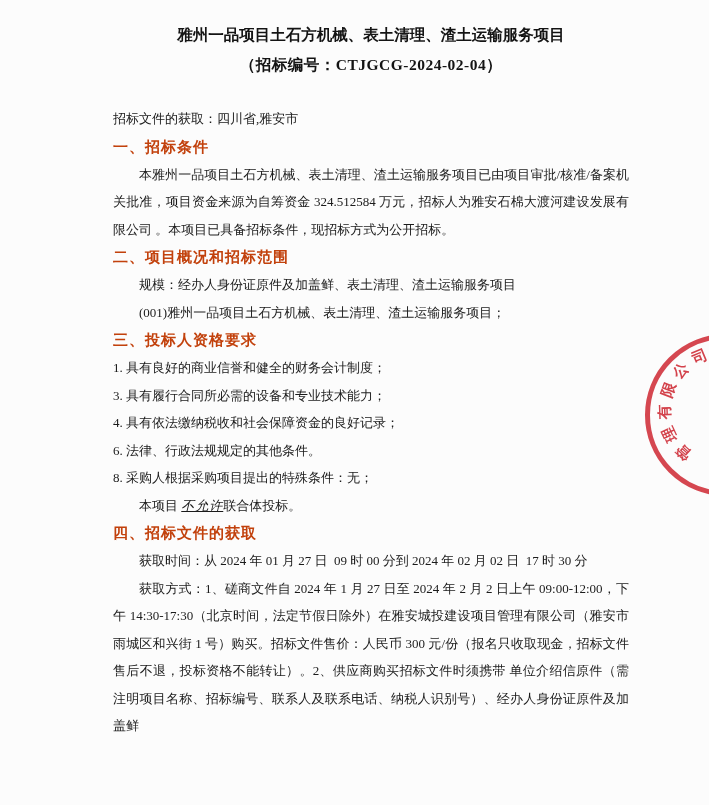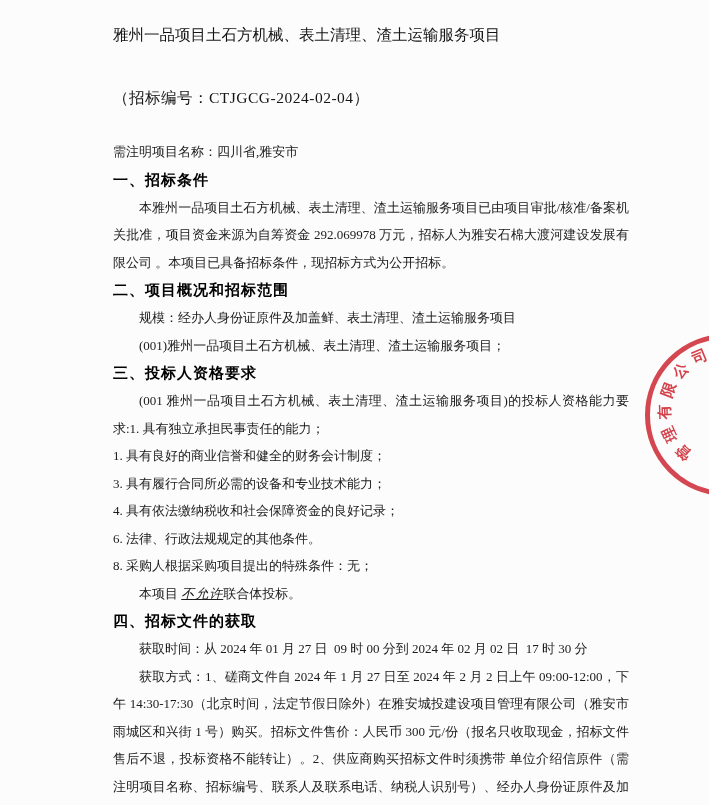--- a/index.html
+++ b/index.html
@@ -12,38 +12,39 @@
     font-family: "Liberation Serif", serif;
     color: #1b1b1b;
   }
   .content {
     position: absolute;
     left: 113px;
     top: 20px;
     width: 516px;
   }
   .doc-title {
-    font-weight: normal;
+    text-align: center;
+    font-weight: bold;
     font-size: 15.5px;
     line-height: 30px;
     color: #141414;
   }
-  .doc-title.sub { margin-bottom: 25px; letter-spacing: 0.5px; margin-top: 33px; }
+  .doc-title.sub { margin-bottom: 25px; letter-spacing: 0.5px; }
   .location {
     font-size: 13px;
     line-height: 27.5px;
     margin: 0;
   }
   h2.sec-heading {
     font-size: 15px;
     line-height: 28px;
     margin: 0;
     font-weight: bold;
     letter-spacing: 1px;
-    color: #000000;
+    color: #c2410c;
     font-family: "Liberation Sans", sans-serif;
   }
   p.body-line {
     font-size: 13px;
     line-height: 27.5px;
     margin: 0;
     text-align: justify;
   }
   p.indent { text-indent: 26px; }
   p.flush { text-indent: 0; }
@@ -73,31 +74,30 @@
 </style>
 </head>
 <body>
 
 <div class="page">
   <div class="content">
 
     <div class="doc-title">雅州一品项目土石方机械、表土清理、渣土运输服务项目</div>
     <div class="doc-title sub">（招标编号：CTJGCG-2024-02-04）</div>
 
-    <p class="location">需注明项目名称：四川省,雅安市</p>
+    <p class="location">招标文件的获取：四川省,雅安市</p>
 
     <h2 class="sec-heading">一、招标条件</h2>
-    <p class="body-line indent">本雅州一品项目土石方机械、表土清理、渣土运输服务项目已由项目审批/核准/备案机关批准，项目资金来源为自筹资金 292.069978 万元，招标人为雅安石棉大渡河建设发展有限公司 。本项目已具备招标条件，现招标方式为公开招标。</p>
+    <p class="body-line indent">本雅州一品项目土石方机械、表土清理、渣土运输服务项目已由项目审批/核准/备案机关批准，项目资金来源为自筹资金 324.512584 万元，招标人为雅安石棉大渡河建设发展有限公司 。本项目已具备招标条件，现招标方式为公开招标。</p>
 
     <h2 class="sec-heading">二、项目概况和招标范围</h2>
     <p class="body-line indent">规模：经办人身份证原件及加盖鲜、表土清理、渣土运输服务项目</p>
     <p class="body-line indent">(001)雅州一品项目土石方机械、表土清理、渣土运输服务项目；</p>
 
     <h2 class="sec-heading">三、投标人资格要求</h2>
-    <p class="body-line indent">(001 雅州一品项目土石方机械、表土清理、渣土运输服务项目)的投标人资格能力要求:1. 具有独立承担民事责任的能力；</p>
     <p class="body-line flush">1. 具有良好的商业信誉和健全的财务会计制度；</p>
     <p class="body-line flush">3. 具有履行合同所必需的设备和专业技术能力；</p>
     <p class="body-line flush">4. 具有依法缴纳税收和社会保障资金的良好记录；</p>
     <p class="body-line flush">6. 法律、行政法规规定的其他条件。</p>
     <p class="body-line flush">8. 采购人根据采购项目提出的特殊条件：无；</p>
     <p class="body-line indent"><span>本项目 </span><em class="no-joint">不允许</em><span>联合体投标。</span></p>
 
     <h2 class="sec-heading">四、招标文件的获取</h2>
     <p class="body-line indent pre">获取时间：从 2024 年 01 月 27 日  09 时 00 分到 2024 年 02 月 02 日  17 时 30 分</p>
     <p class="body-line indent">获取方式：1、磋商文件自 2024 年 1 月 27 日至 2024 年 2 月 2 日上午 09:00-12:00，下午 14:30-17:30（北京时间，法定节假日除外）在雅安城投建设项目管理有限公司（雅安市雨城区和兴街 1 号）购买。招标文件售价：人民币 300 元/份（报名只收取现金，招标文件售后不退，投标资格不能转让）。2、供应商购买招标文件时须携带 单位介绍信原件（需注明项目名称、招标编号、联系人及联系电话、纳税人识别号）、经办人身份证原件及加盖鲜</p>

